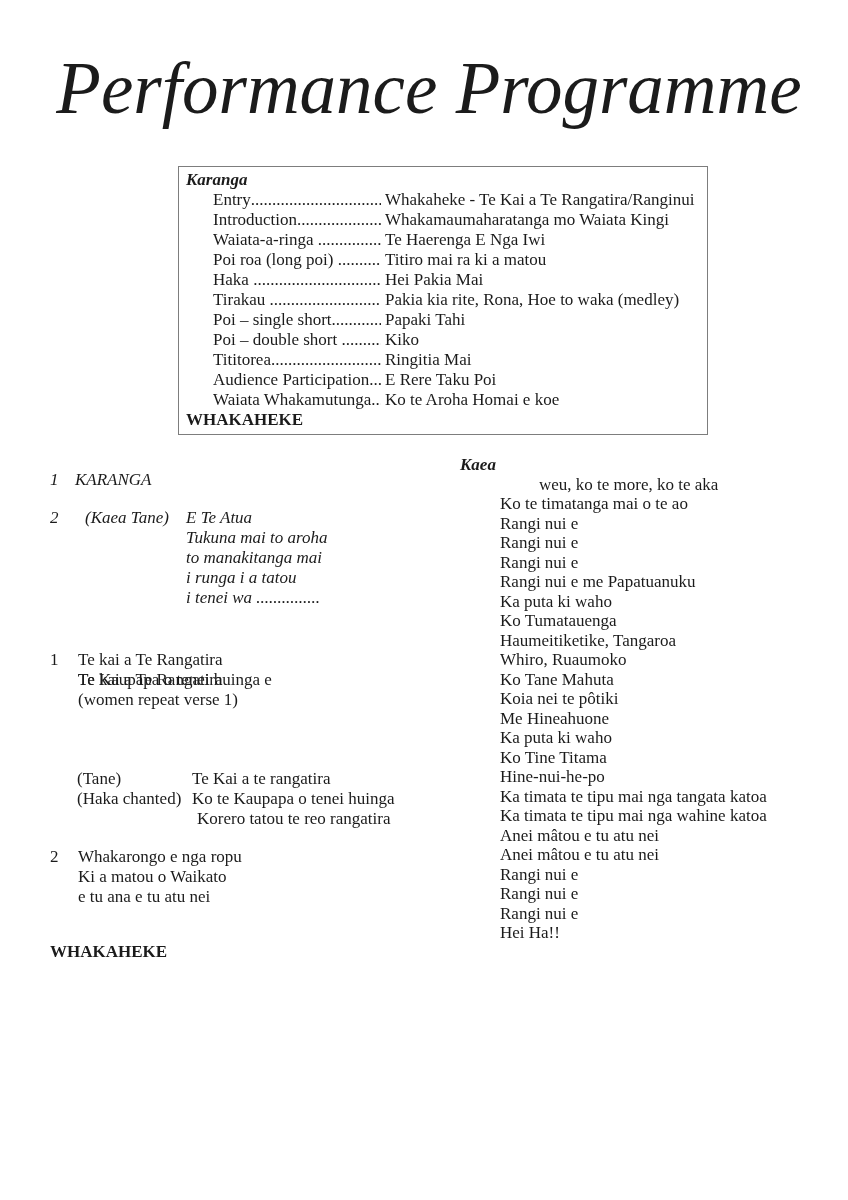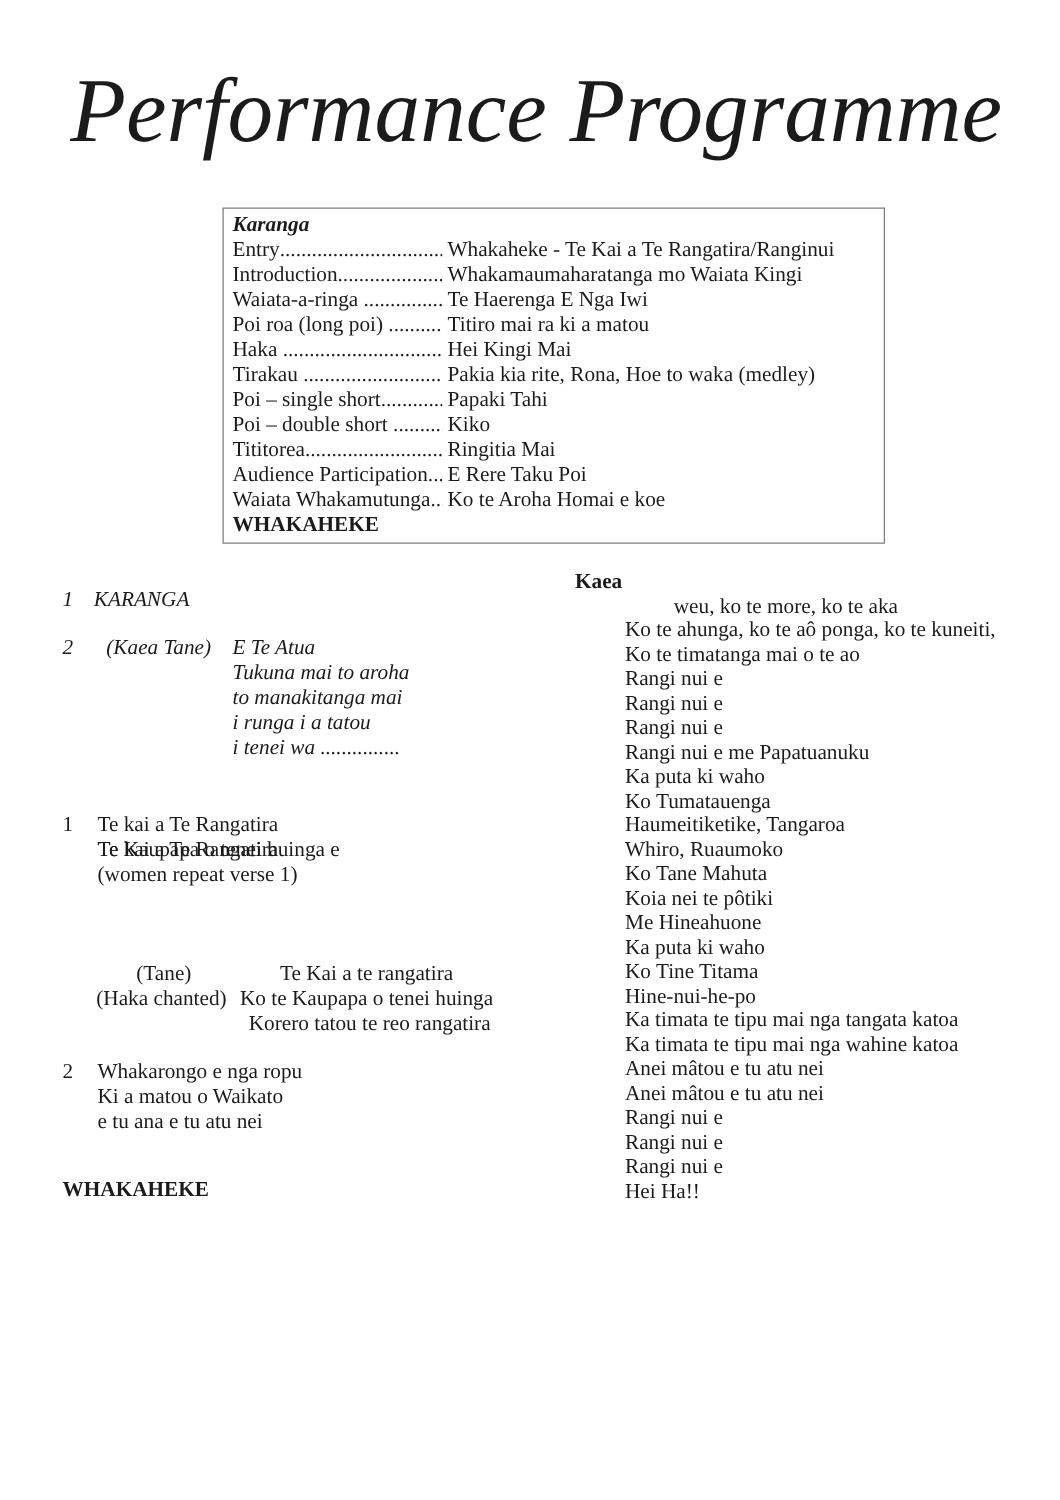--- a/index.html
+++ b/index.html
@@ -34,21 +34,21 @@
     left: 178px;
     top: 166px;
     width: 530px;
     box-sizing: border-box;
     border: 1px solid #7d7d7d;
     padding: 3px 6px 4px 7px;
     font-size: 17px;
     line-height: 20px;
   }
   .prog-heading { font-weight: bold; font-style: italic; }
-  .prog-row { display: flex; align-items: flex-end; }
+  .prog-row { display: flex; align-items: flex-end; margin-left: 27px; }
   .row-left {
     display: inline-flex;
     flex: none;
     width: 168px;
     margin-right: 4px;
     overflow: hidden;
   }
   .row-label { flex: none; white-space: pre; }
   .row-dots { flex: 1 1 auto; overflow: hidden; white-space: nowrap; }
   .row-dots::after { content: "............................................................"; }
@@ -65,32 +65,32 @@
 
   .lk-kaea-tane { left: 50px; top: 508px; font-style: italic; }
   .lk-kaea-tane .num { width: 19px; }
   .lk-kaea-tane .speaker { flex: none; width: 101px; margin-left: 16px; }
 
   .lk-verse1 { left: 50px; top: 650px; }
   .lk-verse1 .num { width: 28px; }
   .lk-verse1b { left: 78px; top: 670px; }
 
   .lk-tane { left: 77px; top: 769px; }
-  .tane-row { display: flex; align-items: flex-start; justify-content: center; }
+  .tane-row { display: flex; align-items: flex-start; }
   .tane-speaker { flex: none; width: 115px; white-space: pre; }
   .tane-row.indent .tane-text { padding-left: 5px; }
 
   .lk-verse2 { left: 50px; top: 847px; }
   .lk-verse2 .num { width: 28px; }
 
   .lk-whakaheke { left: 50px; top: 942px; font-weight: bold; }
 
   
   .rc { position: absolute; left: 460px; top: 455px; width: 386px; font-size: 17px; line-height: 19.5px; }
-  .rc-heading { font-weight: bold; }
+  .rc-heading { font-weight: bold; font-style: italic; }
   .rc-line { padding-left: 40px; white-space: nowrap; }
   .rc-line.indent { padding-left: 79px; }
 </style>
 </head>
 <body>
 
 <div class="page">
 
   <h1 class="title">Performance Programme</h1>
 
@@ -123,21 +123,21 @@
             <span class="row-label">Poi roa (long poi) </span>
             <span class="row-dots"></span>
           </span>
           <span class="row-value">Titiro mai ra ki a matou</span>
         </div>
         <div class="prog-row">
           <span class="row-left">
             <span class="row-label">Haka </span>
             <span class="row-dots"></span>
           </span>
-          <span class="row-value">Hei Kingi Mai</span>
+          <span class="row-value">Hei Pakia Mai</span>
         </div>
         <div class="prog-row">
           <span class="row-left">
             <span class="row-label">Tirakau </span>
             <span class="row-dots"></span>
           </span>
           <span class="row-value">Pakia kia rite, Rona, Hoe to waka (medley)</span>
         </div>
         <div class="prog-row">
           <span class="row-left">
@@ -231,21 +231,20 @@
         <div class="line">e tu ana e tu atu nei</div>
       </div>
   </div>
 
   <div class="block lk-whakaheke">WHAKAHEKE</div>
 
   <div class="rc">
     <div class="rc-heading">Kaea</div>
     <div>
         <div class="rc-line indent">weu, ko te more, ko te aka</div>
-        <div class="rc-line">Ko te ahunga, ko te aô ponga, ko te kuneiti,</div>
         <div class="rc-line">Ko te timatanga mai o te ao</div>
         <div class="rc-line">Rangi nui e</div>
         <div class="rc-line">Rangi nui e</div>
         <div class="rc-line">Rangi nui e</div>
         <div class="rc-line">Rangi nui e me Papatuanuku</div>
         <div class="rc-line">Ka puta ki waho</div>
         <div class="rc-line">Ko Tumatauenga</div>
         <div class="rc-line">Haumeitiketike, Tangaroa</div>
         <div class="rc-line">Whiro, Ruaumoko</div>
         <div class="rc-line">Ko Tane Mahuta</div>

